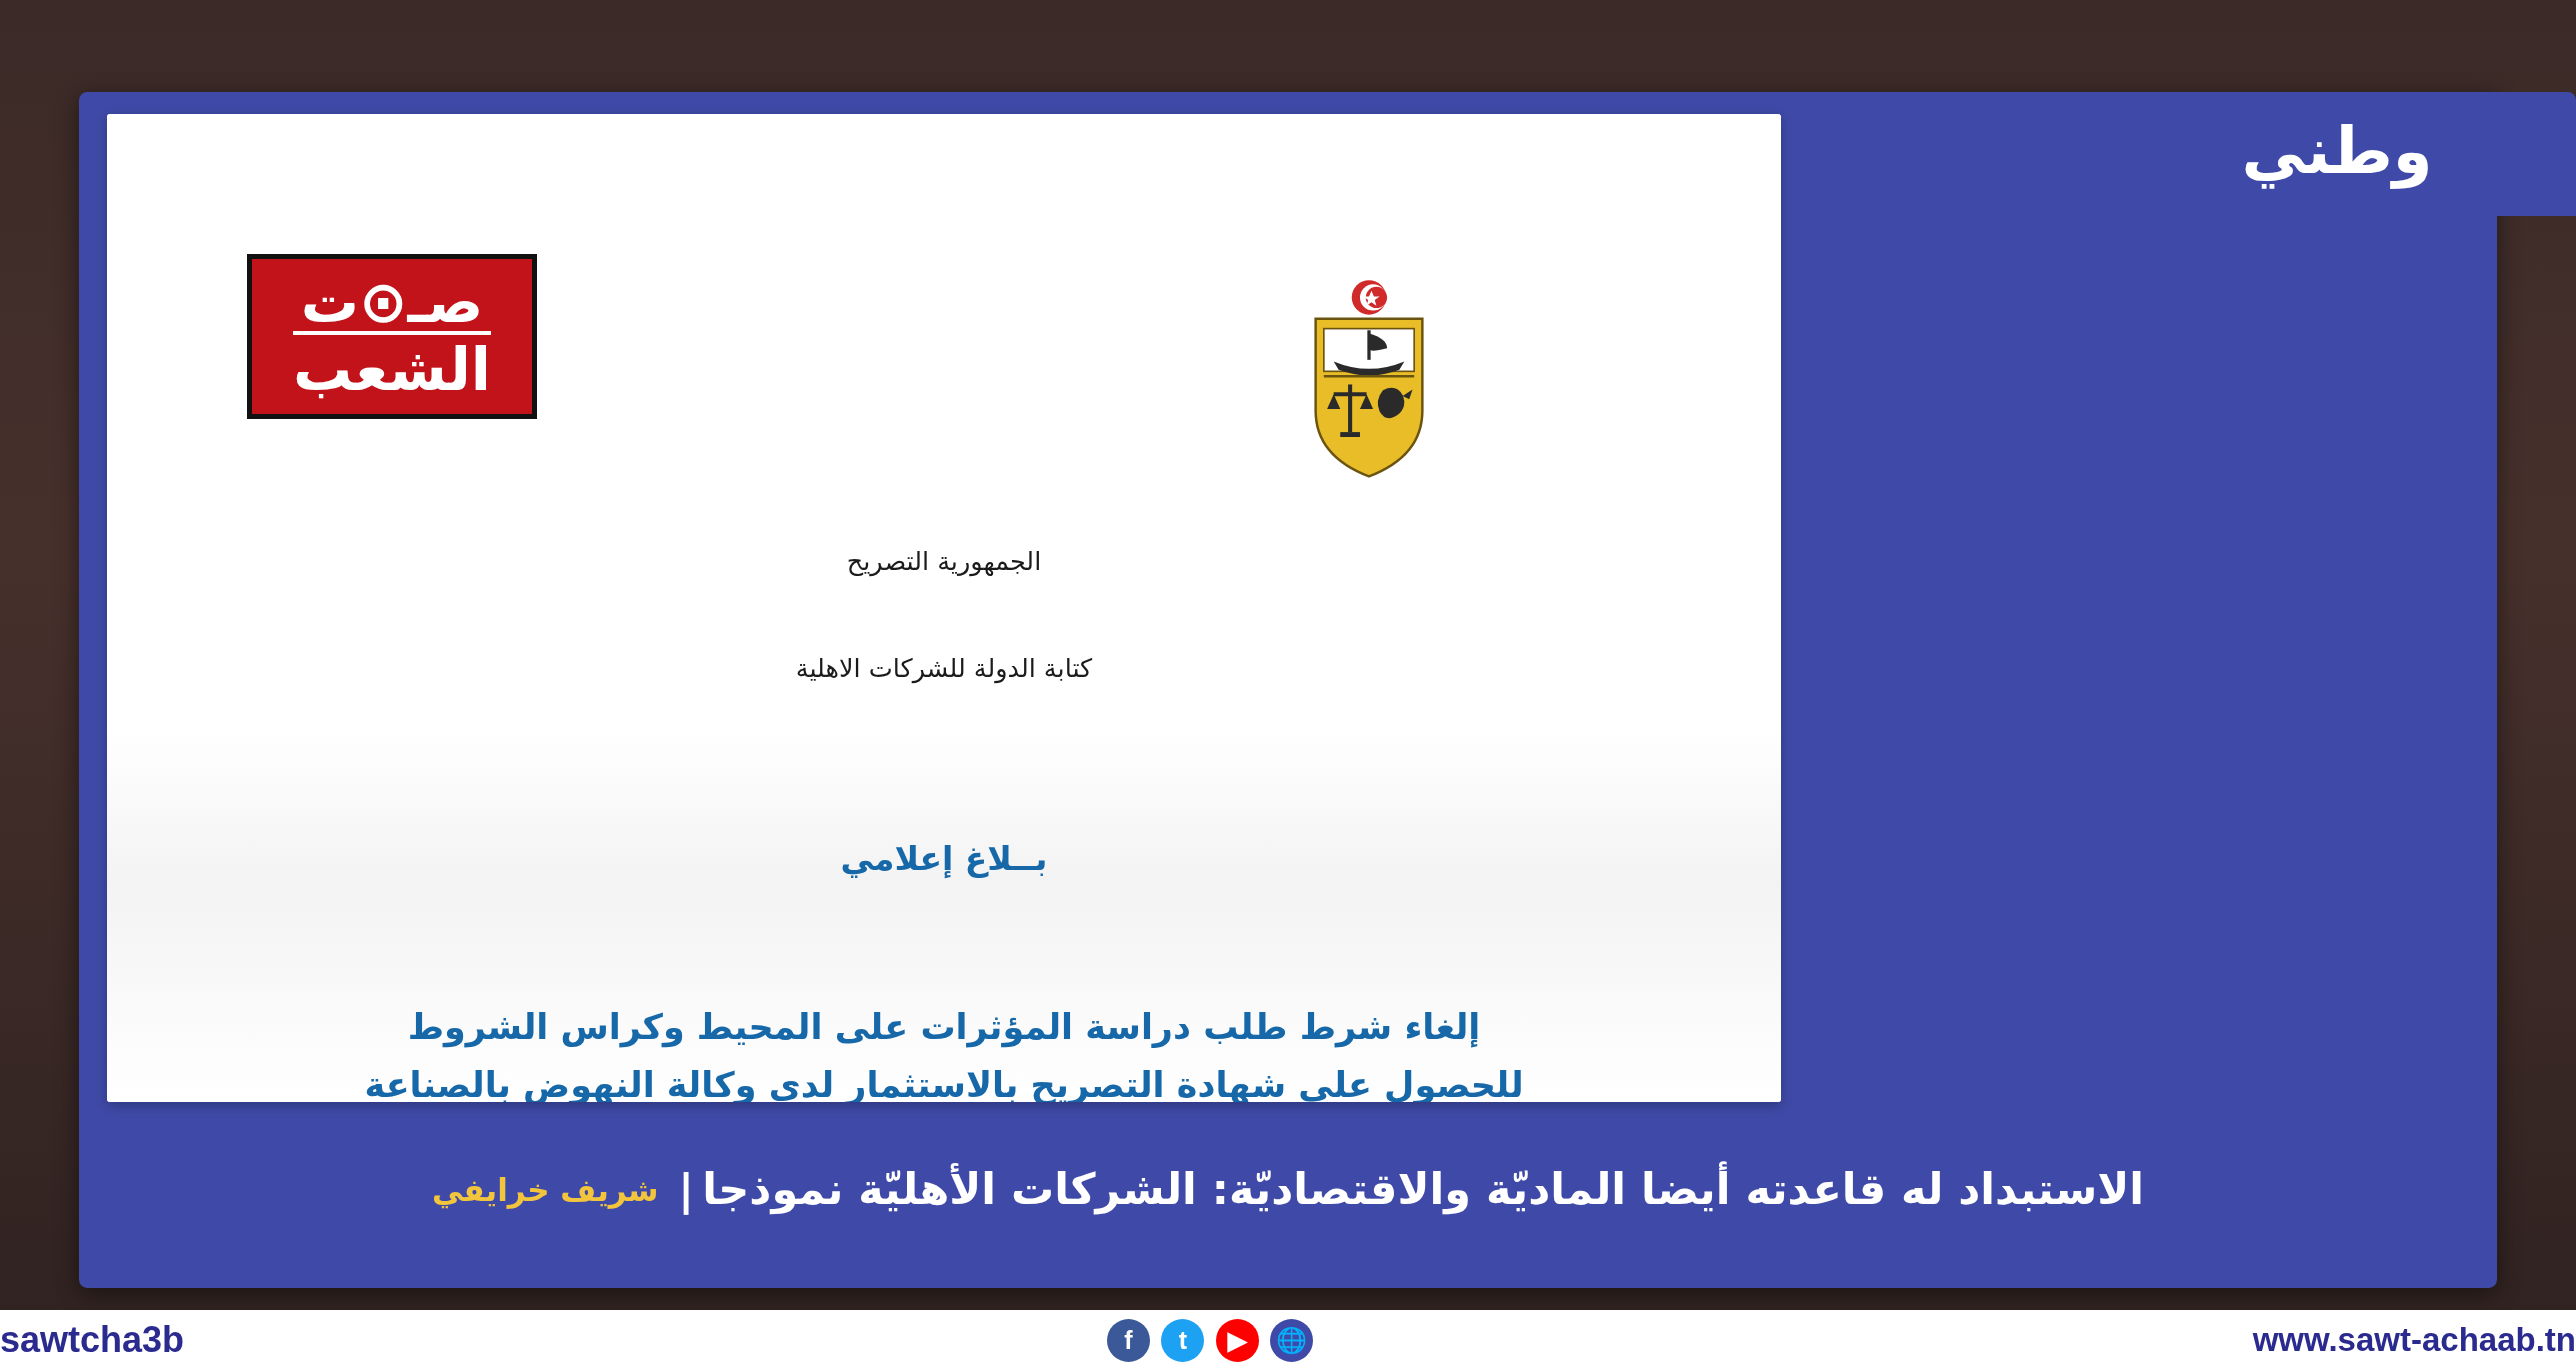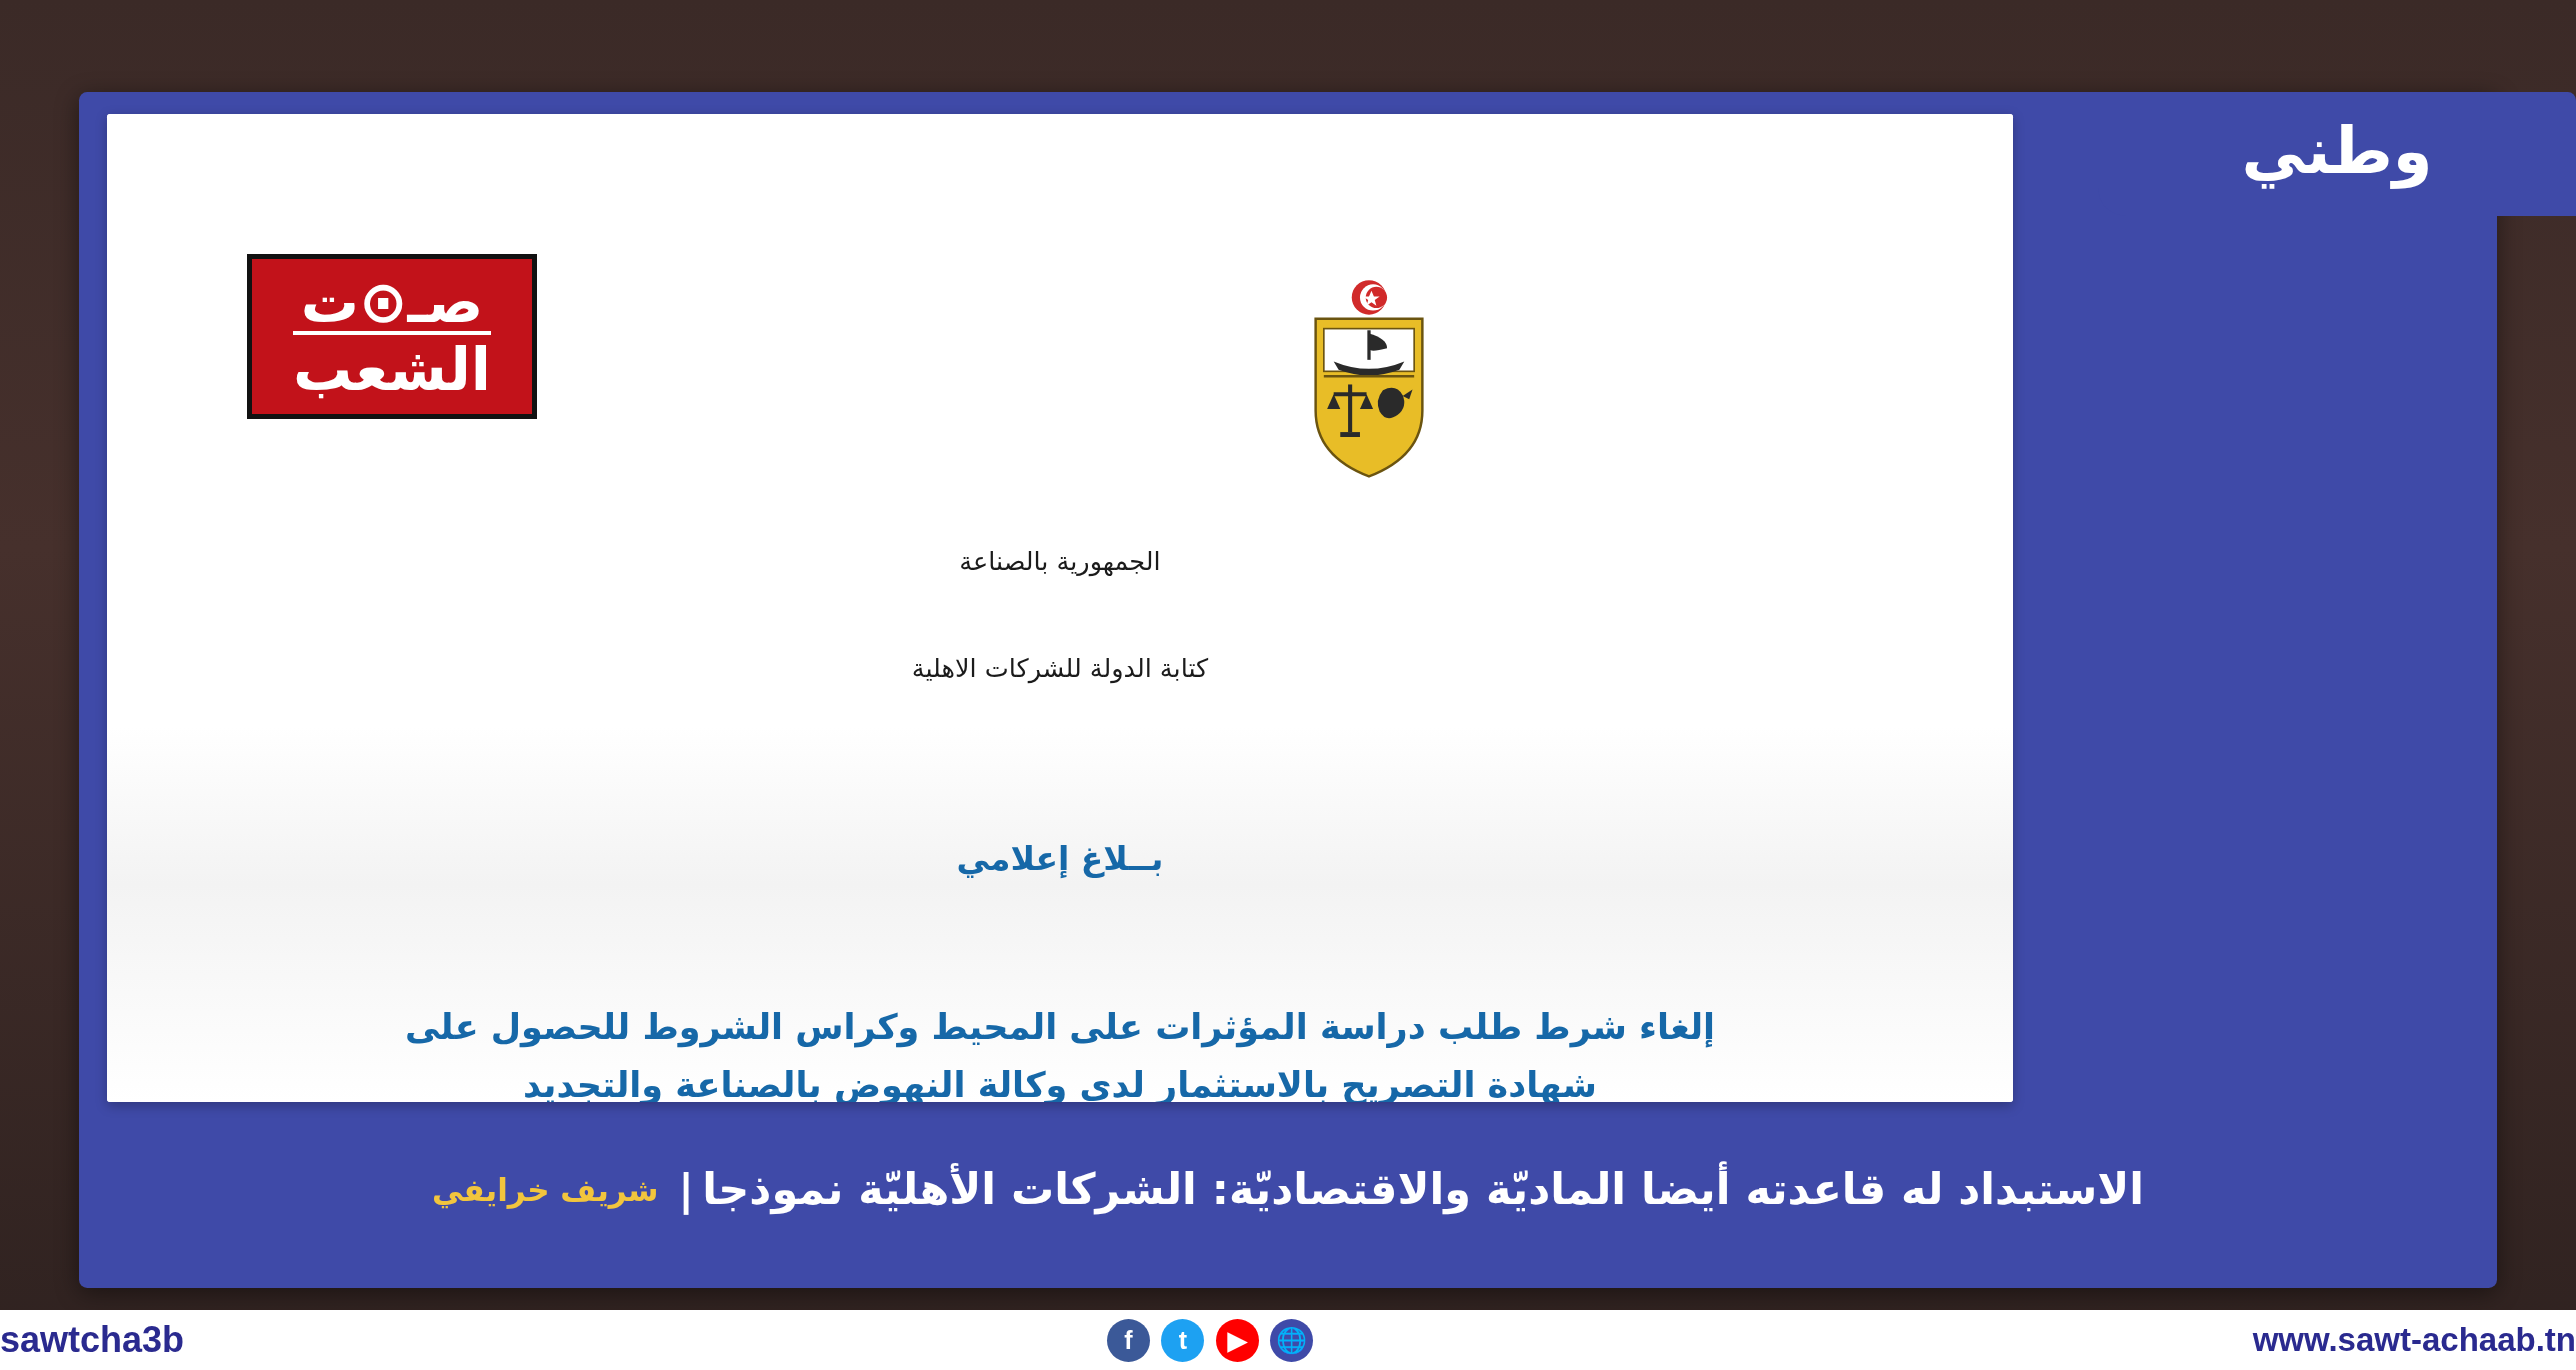--- a/index.html
+++ b/index.html
@@ -38,21 +38,21 @@
     background: #3f4aa8;
     border-radius: 8.2px;
     box-shadow: 0 5px 23px rgba(0,0,0,.45);
   }
 
   
   .doc {
     position: absolute;
     left: 107px;
     top: 114px;
-    width: 1906px;
+    width: 1674px;
     height: 988px;
     background: #ffffff;
     border-radius: 3.3px;
     box-shadow: 0 3.3px 11.5px rgba(0,0,0,.25);
     overflow: hidden;
   }
   .doc-inner {
     position: absolute;
     inset: 0;
     background: linear-gradient(180deg, #ffffff 0%, #ffffff 62%, #f3f3f3 78%, #ffffff 100%);
@@ -283,21 +283,21 @@
             <path d="M52 140 l-8 18 h16 z"></path>
             <path d="M92 140 l-8 18 h16 z"></path>
             <path d="M60 186 h24 v6 h-24 z"></path>
           </g>
           <path d="M112 135 q16 -8 24 6 q6 14 -6 24 q-14 10 -22 -4 q-6 -14 4 -26 z" fill="#2a2a2a"></path>
           <path d="M136 142 l12 -8 l-4 12 z" fill="#2a2a2a"></path>
         </svg>
       </div>
 
       <div class="ministry">
-        <div>الجمهورية بالصناعة</div>
+        <div>الجمهورية التصريح</div>
       </div>
 
       <div class="dept">كتابة الدولة للشركات الاهلية</div>
 
       <div class="notice-title">بــلاغ إعلامي</div>
 
       <div class="notice-body">إلغاء شرط طلب دراسة المؤثرات على المحيط وكراس الشروط للحصول على شهادة التصريح بالاستثمار لدى وكالة النهوض بالصناعة والتجديد</div>
     </div>
   </div>
 

